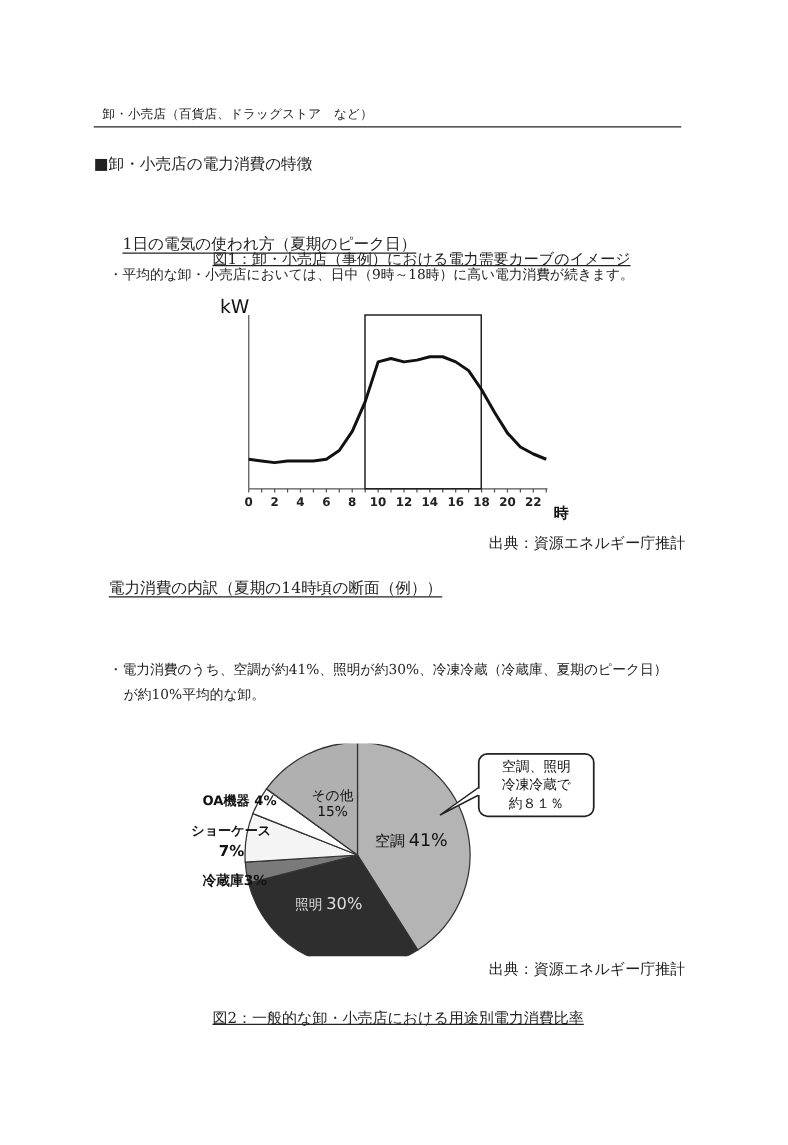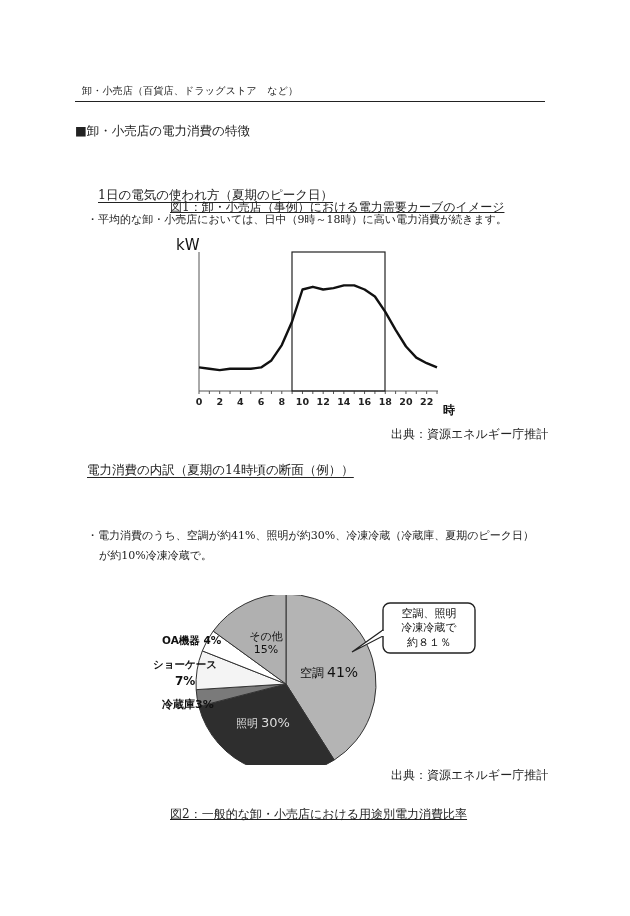--- a/index.html
+++ b/index.html
@@ -73,21 +73,21 @@
       <text x="426.6521739130435" y="405" font-size="9.5" font-weight="bold" text-anchor="middle" fill="#222">22</text>
     </g>
   <text x="443" y="414" font-size="12" font-weight="bold" fill="#111">時</text>
 </svg>
 
 <div class="abs src" style="left:391px;top:426px;">出典：資源エネルギー庁推計</div>
 
 <div class="abs" style="left:87px;top:462px;font-size:12.5px;text-decoration:underline;text-underline-offset:3px;">電力消費の内訳（夏期の14時頃の断面（例））</div>
 <div class="abs bul" style="left:87px;top:487px;">
   <div>・電力消費のうち、空調が約41%、照明が約30%、冷凍冷蔵（冷蔵庫、夏期のピーク日）</div>
-  <div style="padding-left:12px;">が約10%冷凍冷蔵で。</div>
+  <div style="padding-left:12px;">が約10%平均的な卸。</div>
 </div>
 <div class="abs bul" style="left:87px;top:530px;">
 </div>
 
 <svg class="abs" style="left:150px;top:595px;" width="335" height="170" viewBox="150 595 335 170">
   <g id="pie-slices">
       <path d="M 286 684 L 286 594 A 90 90 0 0 1 334.22441154810974 759.9895132951814 Z" fill="#b4b4b4" stroke="#333" stroke-width="1"></path>
       <path d="M 286 684 L 334.22441154810974 759.9895132951814 A 90 90 0 0 1 198.82751549842322 706.382089844837 Z" fill="#2e2e2e" stroke="#333" stroke-width="1"></path>
       <path d="M 286 684 L 198.82751549842322 706.382089844837 A 90 90 0 0 1 196.17759444145554 689.6511467576382 Z" fill="#7a7a7a" stroke="#333" stroke-width="1"></path>
       <path d="M 286 684 L 196.17759444145554 689.6511467576382 A 90 90 0 0 1 202.32011627005735 650.868790258379 Z" fill="#f4f4f4" stroke="#333" stroke-width="1"></path>

